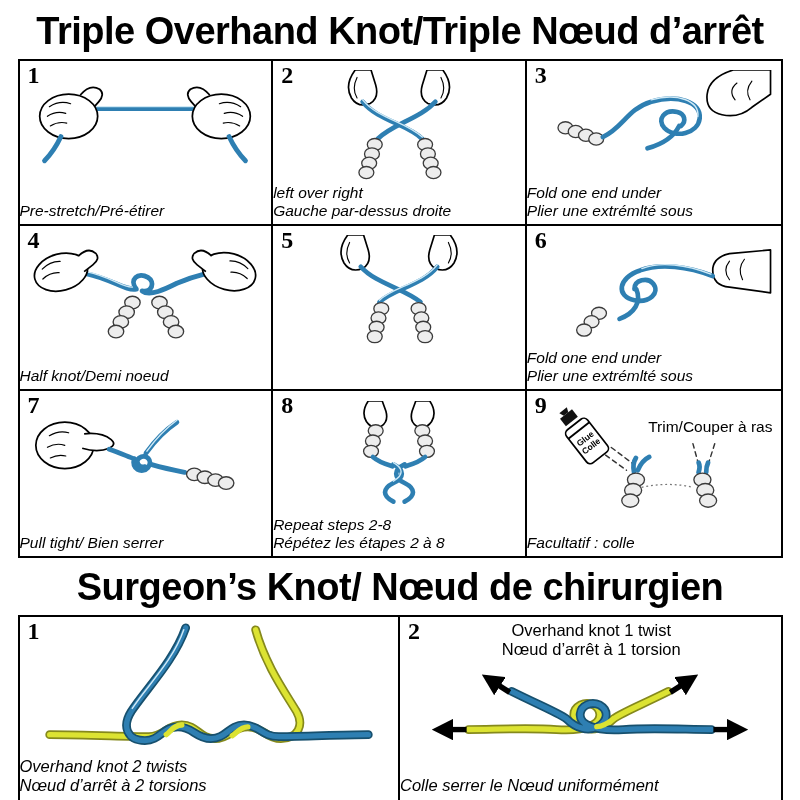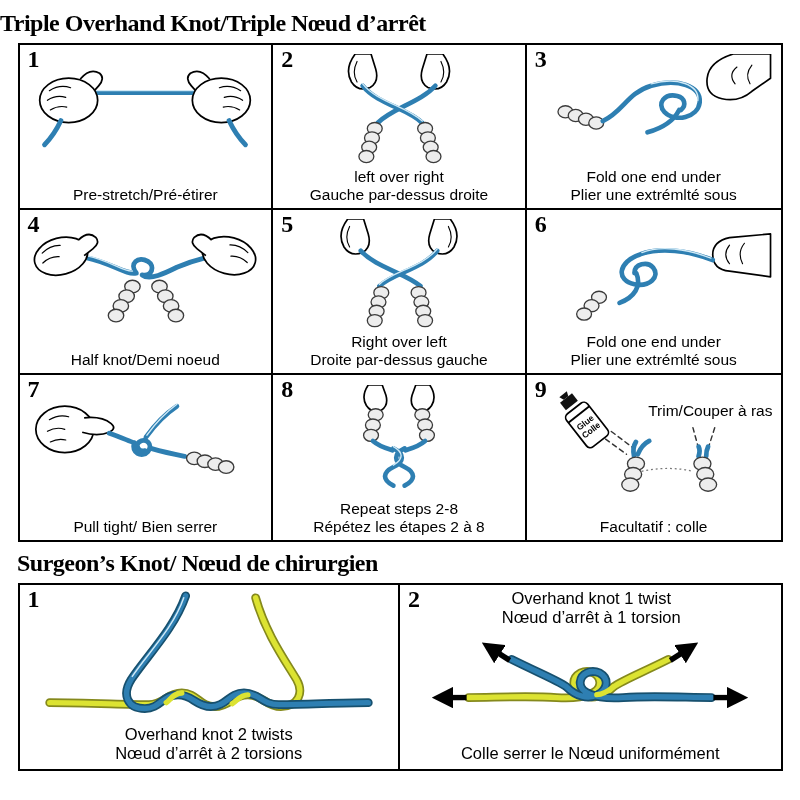--- a/index.html
+++ b/index.html
@@ -1,29 +1,29 @@
 <!DOCTYPE html>
 <html style="--cord-blue: #2e7fb2; --cord-blue-dark: #17506e; --cord-highlight: #cfe9f6; --cord-yellow: #dce332; --cord-yellow-dark: #85891c; --border-black: #000000;"><head>
 <meta charset="utf-8">
 <style>
   html,body{margin:0;padding:0;background:#fff;}
   body{width:800px;height:800px;overflow:hidden;font-family:"Liberation Sans",sans-serif;color:#000;}
   .page{width:800px;height:800px;position:relative;background:#fff;}
-  .title{ text-align:left;font-weight:bold;font-size:24px;letter-spacing:-0.5px;margin:10px 0 6px;font-family:Liberation Serif, serif;}
+  .title{ text-align:center;font-weight:bold;font-size:38px;letter-spacing:-0.5px;margin:10px 0 6px;}
   .title2{margin:8px 17px 6px;}
   .grid3{width:761px;margin:0 auto;border:2.5px solid #000;display:grid;grid-template-columns:1fr 1fr 1fr;grid-auto-rows:165px;background:#fff;}
   .cell{position:relative;border-right:2.5px solid #000;border-bottom:2.5px solid #000;overflow:hidden;}
   .cell:nth-child(3n){border-right:none;}
   .cell:nth-child(n+7){border-bottom:none;}
   .grid2{width:761px;margin:0 auto;border:2.5px solid #000;display:grid;grid-template-columns:1fr 1fr;grid-auto-rows:184px;background:#fff;}
   .cell2{position:relative;border-right:2.5px solid #000;overflow:hidden;}
   .cell2:last-child{border-right:none;}
   .step-num{position:absolute;top:2px;left:8px;font-family:"Liberation Serif",serif;font-weight:bold;font-size:24px;line-height:1;z-index:2;}
   .illus{position:absolute;left:0;right:0;top:2px;bottom:38px;display:flex;align-items:center;justify-content:center;}
-  .caption{position:absolute;left:0;right:0;bottom:4px;text-align:center;font-size:15.5px;line-height:1.15;}
+  .caption{position:absolute;left:0;right:0;bottom:4px;font-size:15.5px;line-height:1.15;font-style:italic;}
   .caption2{font-size:16.5px;bottom:6px;}
   .top-label{position:absolute;top:6px;right:8px;font-size:15.5px;z-index:2;margin-top:21px;}
   .top-caption{position:absolute;top:4px;left:2px;right:0;text-align:center;font-size:16.5px;line-height:1.15;z-index:2;}
   .illus2{position:absolute;left:0;right:0;top:4px;bottom:42px;display:flex;align-items:center;justify-content:center;}
   .illus2b{position:absolute;left:0;right:0;top:42px;bottom:42px;display:flex;align-items:center;justify-content:center;}
   
   .c{stroke:var(--cord-blue,#2e7fb2);stroke-width:5;fill:none;stroke-linecap:round;stroke-linejoin:round;}
   .ch{stroke:var(--cord-highlight,#cfe9f6);stroke-width:1.5;fill:none;stroke-linecap:round;}
   .hand{fill:#fff;stroke:#000;stroke-width:1.8;stroke-linejoin:round;}
   .handline{fill:none;stroke:#000;stroke-width:1.2;stroke-linecap:round;}
@@ -168,24 +168,20 @@
               <ellipse cx="103" cy="89" rx="8" ry="6.5"></ellipse>
               <ellipse cx="101" cy="99" rx="8" ry="6.5"></ellipse>
               <ellipse cx="99" cy="109" rx="8" ry="6.5"></ellipse>
             <ellipse cx="146" cy="79" rx="8" ry="6.5"></ellipse>
               <ellipse cx="149" cy="89" rx="8" ry="6.5"></ellipse>
               <ellipse cx="151" cy="99" rx="8" ry="6.5"></ellipse>
               <ellipse cx="153" cy="109" rx="8" ry="6.5"></ellipse>
           </g>
         </svg>
       </div>
-      <div class="caption">
-        <div>Right over left</div>
-        <div>Droite par-dessus gauche</div>
-      </div>
     </div>
 
     <div class="cell">
       <div class="step-num">6</div>
       <div class="illus">
         <svg viewBox="0 0 250 118" width="246" height="110">
           <path class="hand" d="M250 16 L206 20 Q188 24 188 38 Q188 54 206 56 L250 62 Z"></path>
           <path class="handline" d="M206 28 q-8 10 0 20 M222 26 q-8 10 -2 22"></path>
           <path class="c" d="M188 44 C 162 34 132 30 110 38 C 86 46 84 66 104 70 C 120 73 132 62 124 52 C 118 45 104 48 104 58"></path>
           <path class="ch" d="M186 42 C 160 32 132 28 112 36"></path>

